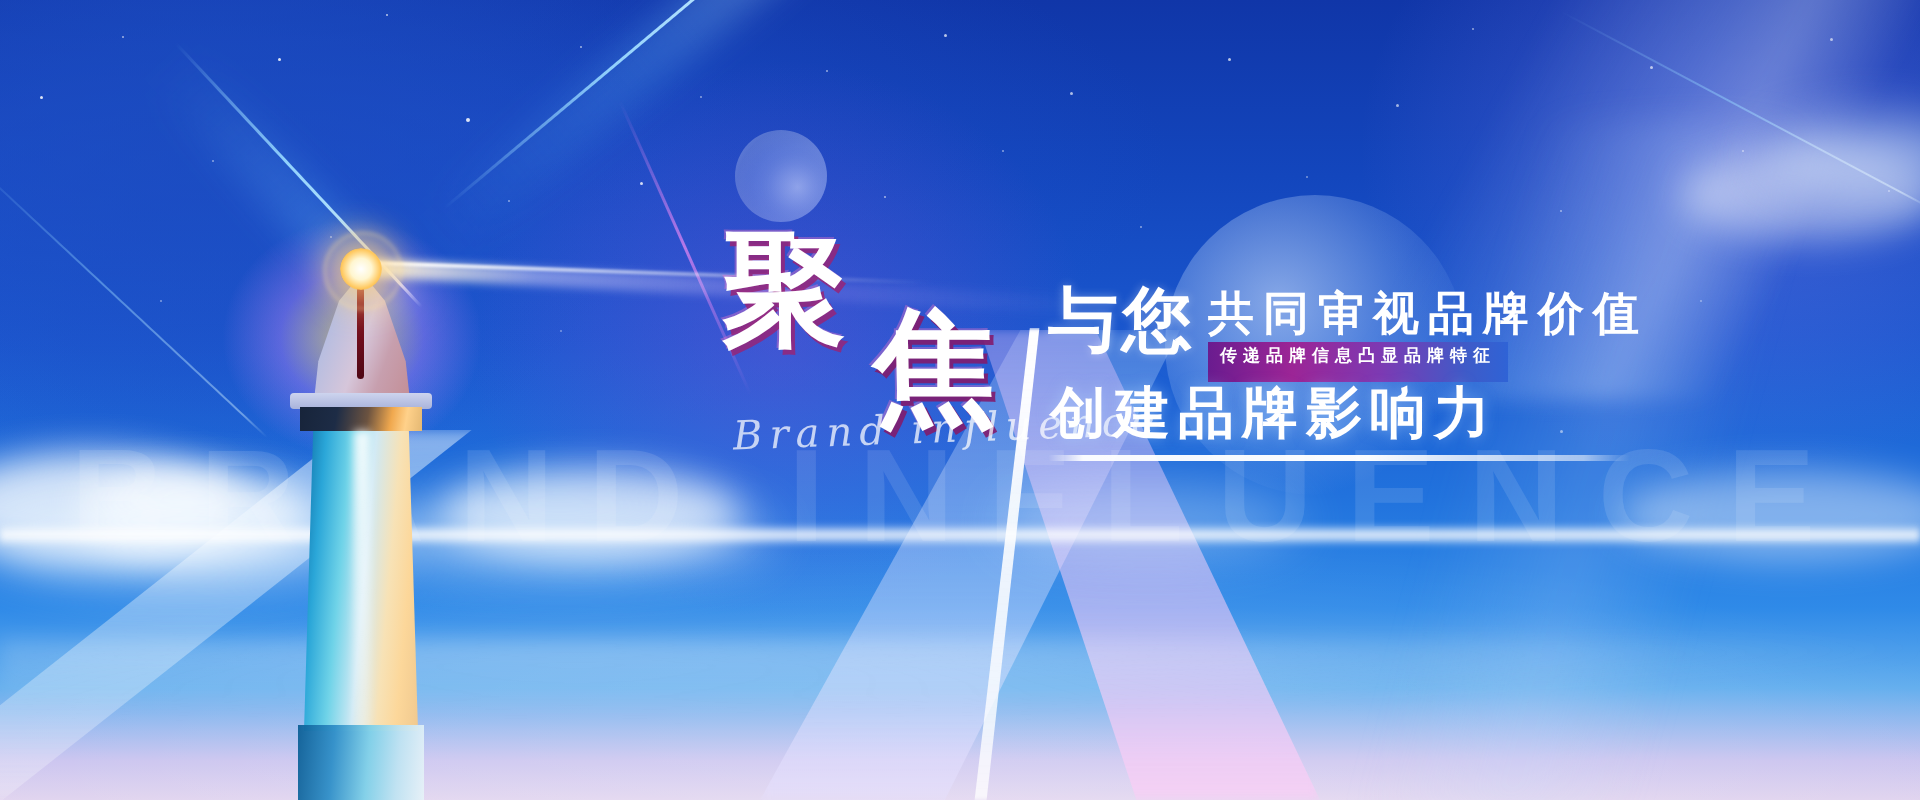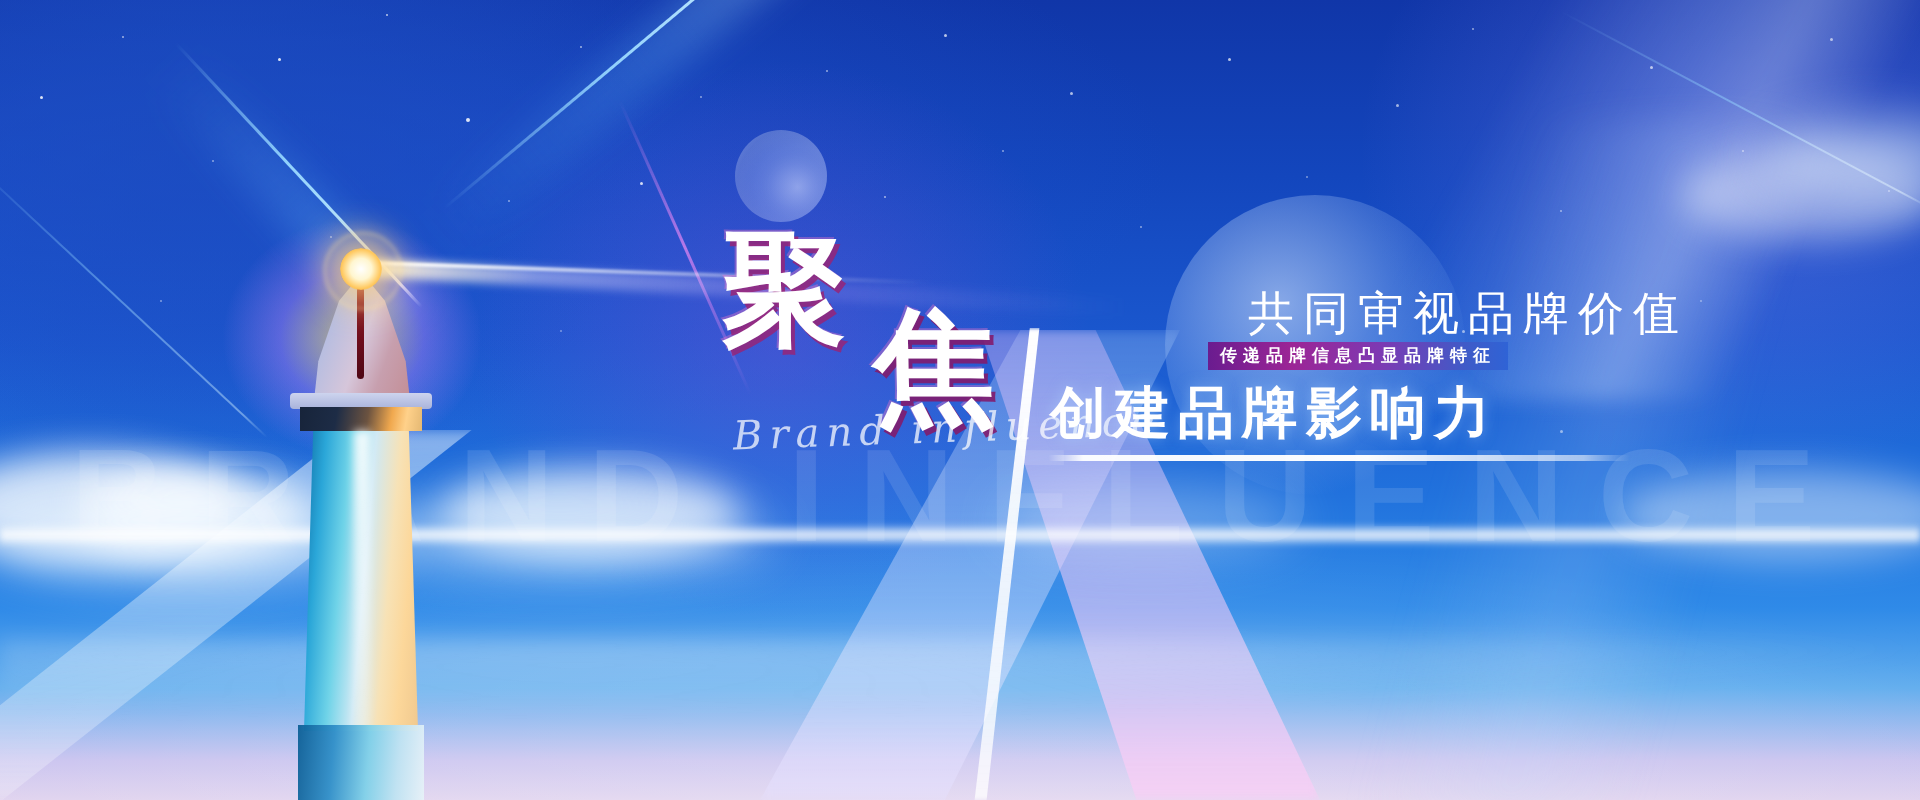--- a/index.html
+++ b/index.html
@@ -107,24 +107,24 @@
   .audience{position:absolute;left:876px;top:283px;font-size:33px;font-weight:700;color:#ffffff;
     letter-spacing:3px;}
 
   .script{position:absolute;left:733px;top:405px;font-size:40px;color:rgba(255,255,255,.72);
     font-family:"DejaVu Serif","Liberation Serif",serif;font-style:italic;letter-spacing:7px;
     transform:rotate(-2deg);}
 
   .withyou{position:absolute;left:1048px;top:285px;font-size:70px;font-weight:700;color:#ffffff;
     letter-spacing:4px;line-height:1;
     text-shadow:0 0 10px rgba(255,255,255,.35);}
-  .headline1{position:absolute;left:1208px;top:290px;font-size:46px;font-weight:400;color:#ffffff;
-    letter-spacing:9px;line-height:1;margin-left:40px;}
-
-  .ribbon{position:absolute;left:1208px;top:342px;height:28px;line-height:28px;padding:0 12px;
+  .headline1{position:absolute;left:1208px;top:290px;font-size:46px;font-weight:700;color:#ffffff;
+    letter-spacing:9px;line-height:1;}
+
+  .ribbon{position:absolute;left:1208px;top:342px;height:40px;line-height:28px;padding:0 12px;
     background:linear-gradient(90deg,#6a1c8f 0%,#9c2596 28%,#7c3ab3 58%,#3f5bc8 86%,#2f63d6 100%);
     color:#ffffff;font-size:17px;font-weight:700;letter-spacing:6px;white-space:nowrap;}
 
   .headline2{position:absolute;left:1050px;top:385px;font-size:56px;font-weight:700;color:#ffffff;
     letter-spacing:8px;line-height:1;text-shadow:0 0 14px rgba(180,215,255,.5);}
 
   .rule{position:absolute;left:1048px;top:455px;width:582px;height:6px;
     background:linear-gradient(90deg,rgba(255,255,255,0) 0%,rgba(255,255,255,.95) 6%,rgba(255,255,255,.98) 55%,rgba(255,255,255,.55) 92%,rgba(255,255,255,0) 100%);
     border-radius:3px;filter:blur(.4px);}
 </style>
@@ -242,20 +242,21 @@
   </div>
 
   <div id="copy">
 
     <div class="ju">聚</div>
     <div class="jiao">焦</div>
 
 
     <div class="script">Brand influence</div>
 
+    <div class="withyou">与您</div>
     <div class="headline1">共同审视品牌价值</div>
 
     <div class="ribbon">传递品牌信息凸显品牌特征</div>
 
     <div class="headline2">创建品牌影响力</div>
 
     <div class="rule"></div>
   </div>
 
 </div>

